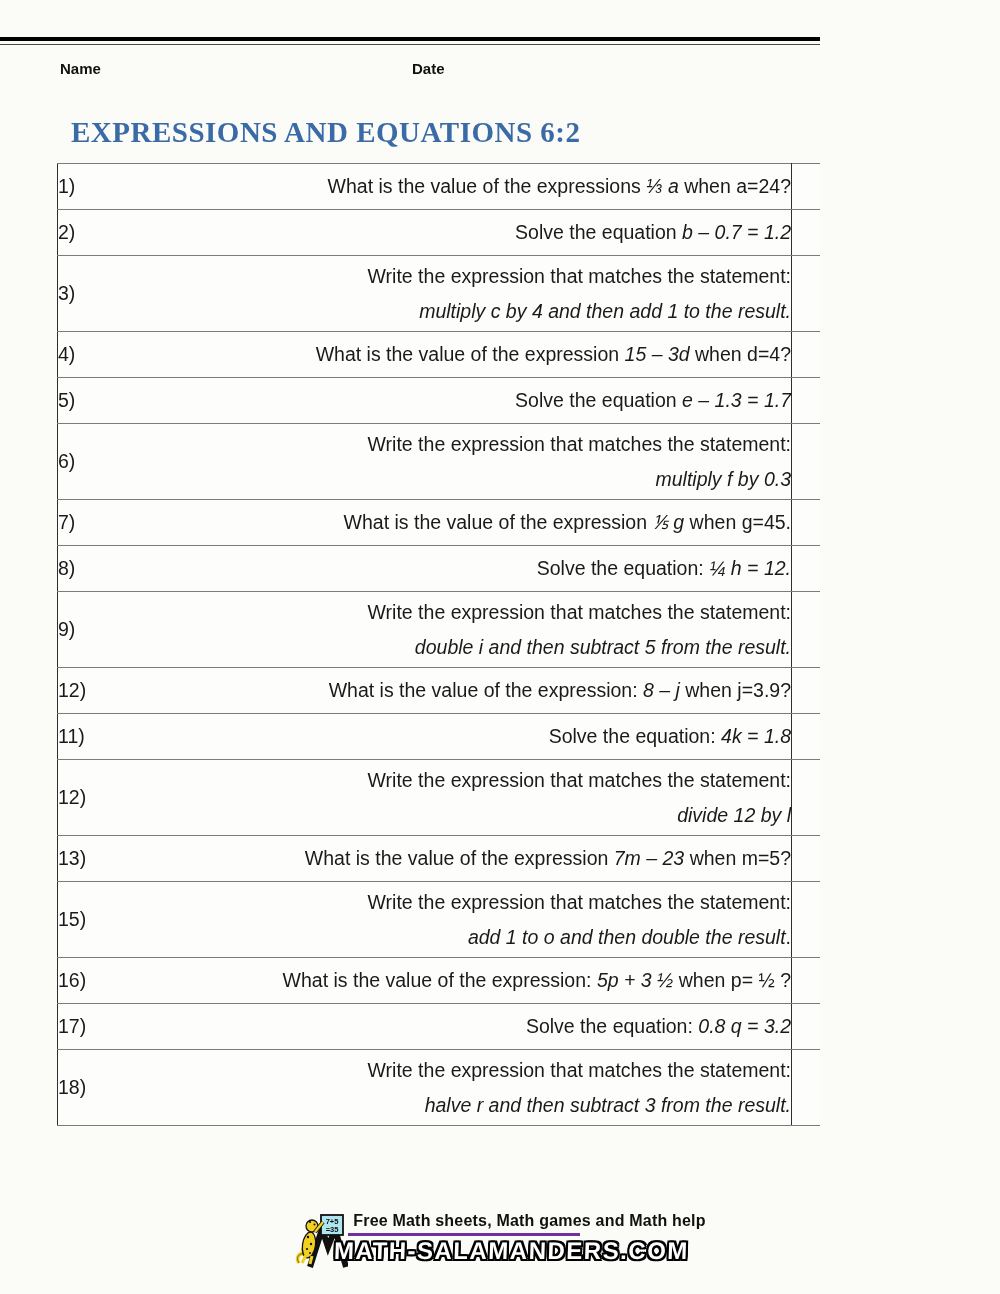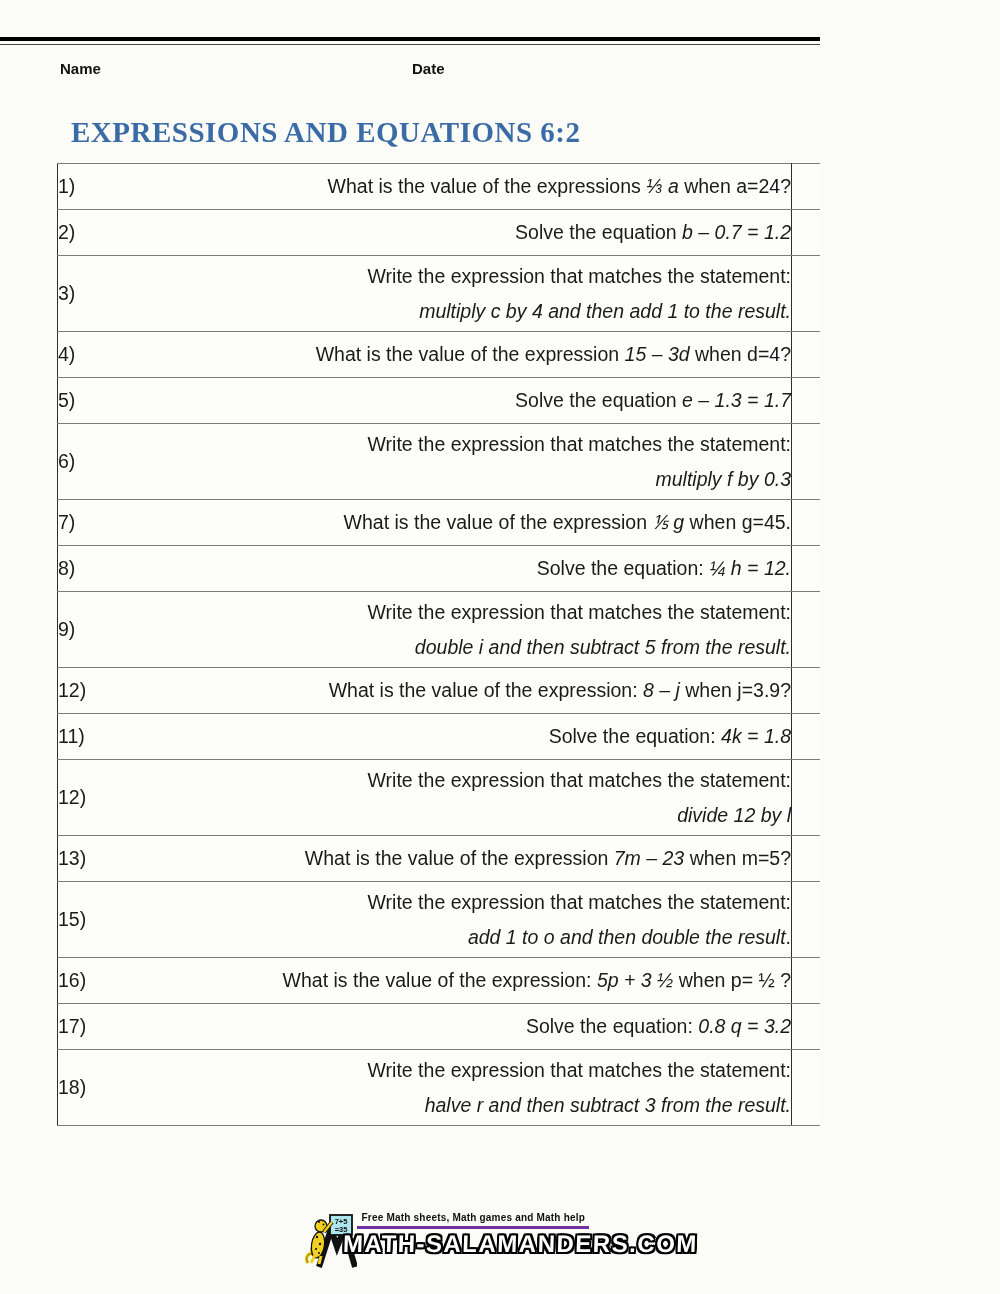--- a/index.html
+++ b/index.html
@@ -51,21 +51,21 @@
   .it { font-style:italic; }
 
   
   .footer {
     position:absolute; top:1203px; left:0; width:1000px;
     display:flex; justify-content:center; align-items:flex-start;
   }
   .footer-icon { width:54px; height:66px; flex:0 0 auto; margin-right:0; }
   .footer-icon svg { display:block; width:100%; height:100%; }
   .footer-text { display:flex; flex-direction:column; padding-top:9px; }
-  .tagline { font-size:10px; font-weight:bold; color:#101010; padding-left:5px; letter-spacing:0.2px; }
+  .tagline { font-size:16px; font-weight:bold; color:#101010; padding-left:5px; letter-spacing:0.2px; }
   .purple-line { height:3px; background:#7030a0; margin-top:3px; width:232px; }
   .wordmark {
     margin-top:1px; margin-left:-14px;
     font-size:24px; font-weight:bold; letter-spacing:1.5px;
     color:#fff; transform:skewX(-2deg);
     text-shadow:
       -2px -2px 0 #000, 2px -2px 0 #000, -2px 2px 0 #000, 2px 2px 0 #000,
       -2px 0 0 #000, 2px 0 0 #000, 0 -2px 0 #000, 0 2px 0 #000;
   }
 </style>

